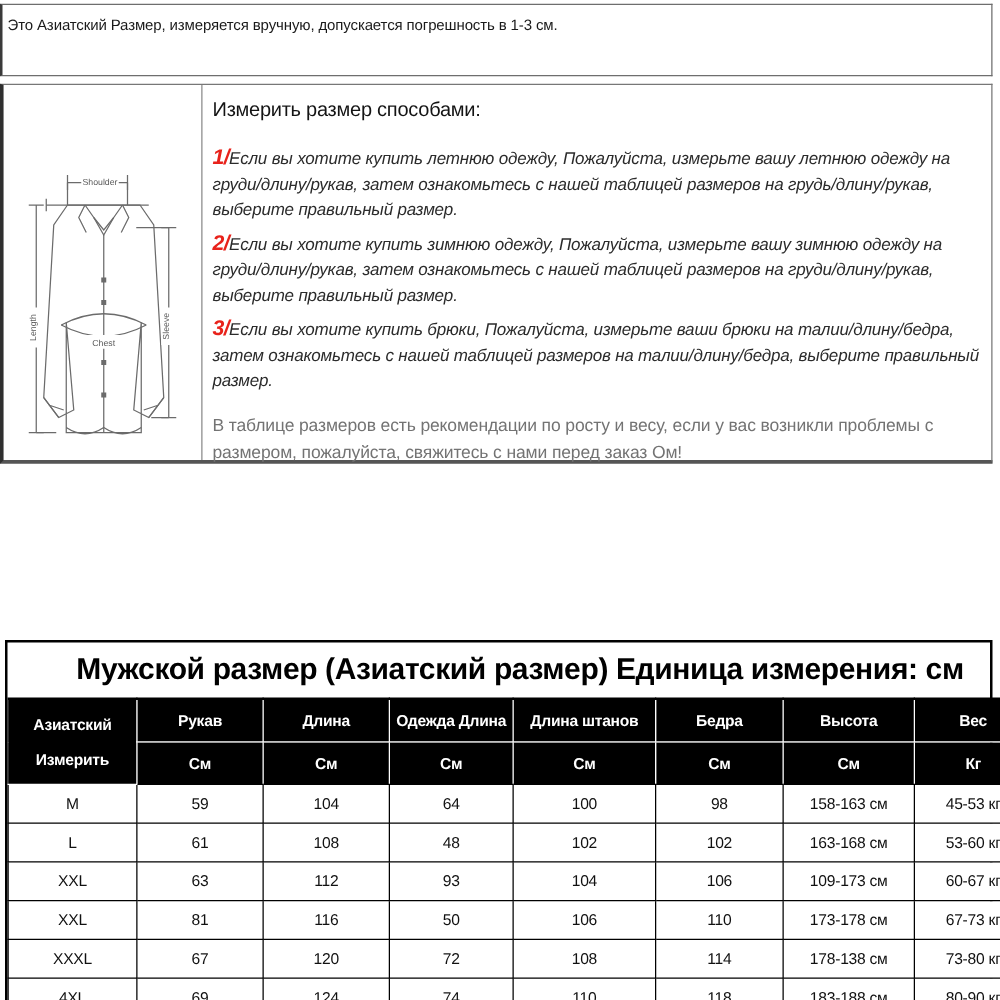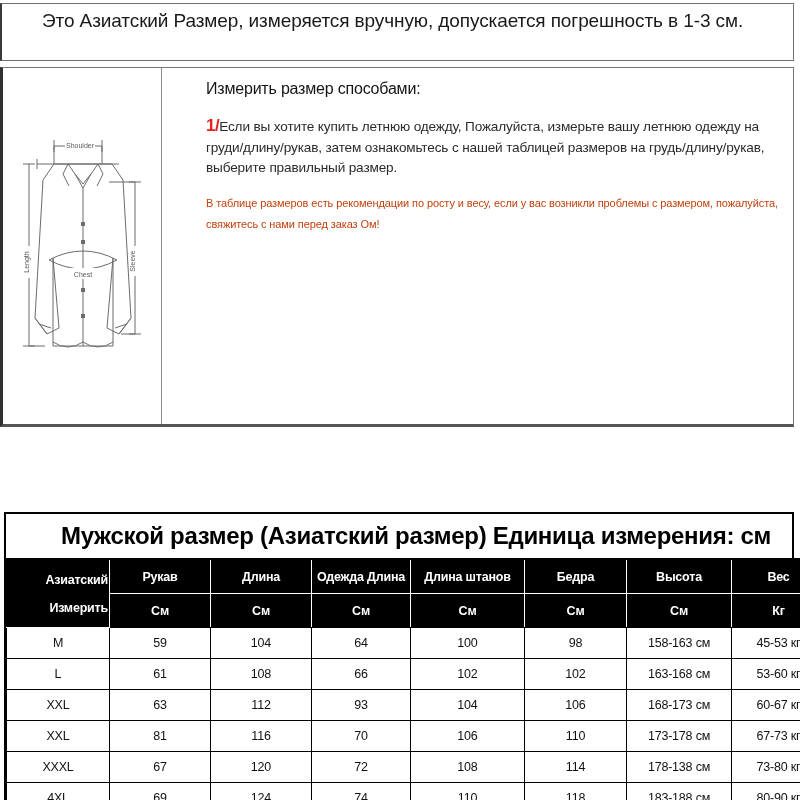--- a/index.html
+++ b/index.html
@@ -27,41 +27,39 @@
     top: 3px;
     width: 794px;
     height: 58px;
     border: 1px solid #6e6e6e;
     border-left: 2px solid #3a3a3a;
     box-sizing: border-box;
     background: #ffffff;
     padding: 4px 6px 0 4px;
   }
   .banner-text {
-    font-size: 19px;
+    font-size: 12px;
     line-height: 25px;
     color: #1a1a1a;
     letter-spacing: -0.1px;
-    margin-left: 36px;
   }
 
   
   .info-panel {
     position: absolute;
     left: 0;
     top: 67px;
     width: 794px;
-    height: 360px;
+    height: 304px;
     box-sizing: border-box;
     border: 1px solid #777;
     border-left: 3px solid #2f2f2f;
     border-bottom: 3px solid #555;
     background: #ffffff;
     display: flex;
-    gap: 36px;
   }
   .diagram-cell {
     width: 158px;
     flex: 0 0 158px;
     border-right: 1px solid #8a8a8a;
     position: relative;
     background: #ffffff;
   }
   .text-cell {
     flex: 1 1 auto;
@@ -75,31 +73,32 @@
     color: #141414;
     margin: 4px 0 18px 2px;
     letter-spacing: -0.2px;
   }
   .instr {
     font-size: 13.6px;
     line-height: 20.5px;
     color: #2b2b2b;
     margin: 0 0 6px 2px;
     letter-spacing: -0.15px;
+    font-style: italic;
   }
   .instr .num {
     color: #e8221b;
     font-size: 17px;
     font-weight: 600;
     letter-spacing: -0.5px;
   }
   .note {
-    font-size: 11px;
+    font-size: 14px;
     line-height: 21px;
-    color: #c2410c;
+    color: #737373;
     margin: 14px 0 12px 2px;
     letter-spacing: -0.1px;
   }
 
   
   .shirt-svg {
     position: absolute;
     left: 10px;
     top: 60px;
     width: 140px;
@@ -145,21 +144,20 @@
     color: #ffffff;
     font-size: 12.5px;
     font-weight: bold;
     height: 31px;
     border-color: #ffffff !important;
     letter-spacing: -0.2px;
   }
   .hdr.corner {
     border-right-color: #ffffff !important;
     border-left-color: #000 !important;
-    text-align: right;
   }
   .hdr.top-row {
     border-top-color: #000 !important;
   }
   .hdr.bot-row {
     border-bottom-color: #000 !important;
   }
   .cell {
     font-size: 12.5px;
     color: #111;
@@ -246,21 +244,23 @@
         <text x="70" y="149" text-anchor="middle">Chest</text>
         <text x="122" y="133" text-anchor="middle" transform="rotate(-90 122 133)">Sleeve</text>
       </svg>
     </div>
 
     <div class="text-cell">
       <div class="instr-title">Измерить размер способами:</div>
 
       <p class="instr"><span class="num">1/</span><span>Если вы хотите купить летнюю одежду, Пожалуйста, измерьте вашу летнюю одежду на груди/длину/рукав, затем ознакомьтесь с нашей таблицей размеров на грудь/длину/рукав, выберите правильный размер.</span></p>
 
-
+      <p class="instr"><span class="num">2/</span><span>Если вы хотите купить зимнюю одежду, Пожалуйста, измерьте вашу зимнюю одежду на груди/длину/рукав, затем ознакомьтесь с нашей таблицей размеров на груди/длину/рукав, выберите правильный размер.</span></p>
+
+      <p class="instr"><span class="num">3/</span><span>Если вы хотите купить брюки, Пожалуйста, измерьте ваши брюки на талии/длину/бедра, затем ознакомьтесь с нашей таблицей размеров на талии/длину/бедра, выберите правильный размер.</span></p>
 
 
       <p class="note">В таблице размеров есть рекомендации по росту и весу, если у вас возникли проблемы с размером, пожалуйста, свяжитесь с нами перед заказ Ом!</p>
     </div>
   </div>
 
   <div class="table-wrap">
     <table class="size-table">
       <colgroup>
         <col class="col-size">
@@ -307,41 +307,41 @@
           <td class="cell">64</td>
           <td class="cell">100</td>
           <td class="cell">98</td>
           <td class="cell">158-163 см</td>
           <td class="cell">45-53 кг</td>
         </tr>
         <tr>
           <td class="cell">L</td>
           <td class="cell">61</td>
           <td class="cell">108</td>
-          <td class="cell">66</td>
+          <td class="cell">48</td>
           <td class="cell">102</td>
           <td class="cell">102</td>
           <td class="cell">163-168 см</td>
           <td class="cell">53-60 кг</td>
         </tr>
         <tr>
           <td class="cell">XXL</td>
           <td class="cell">63</td>
           <td class="cell">112</td>
           <td class="cell">93</td>
           <td class="cell">104</td>
           <td class="cell">106</td>
-          <td class="cell">168-173 см</td>
+          <td class="cell">109-173 см</td>
           <td class="cell">60-67 кг</td>
         </tr>
         <tr>
           <td class="cell">XXL</td>
           <td class="cell">81</td>
           <td class="cell">116</td>
-          <td class="cell">70</td>
+          <td class="cell">50</td>
           <td class="cell">106</td>
           <td class="cell">110</td>
           <td class="cell">173-178 см</td>
           <td class="cell">67-73 кг</td>
         </tr>
         <tr>
           <td class="cell">XXXL</td>
           <td class="cell">67</td>
           <td class="cell">120</td>
           <td class="cell">72</td>

